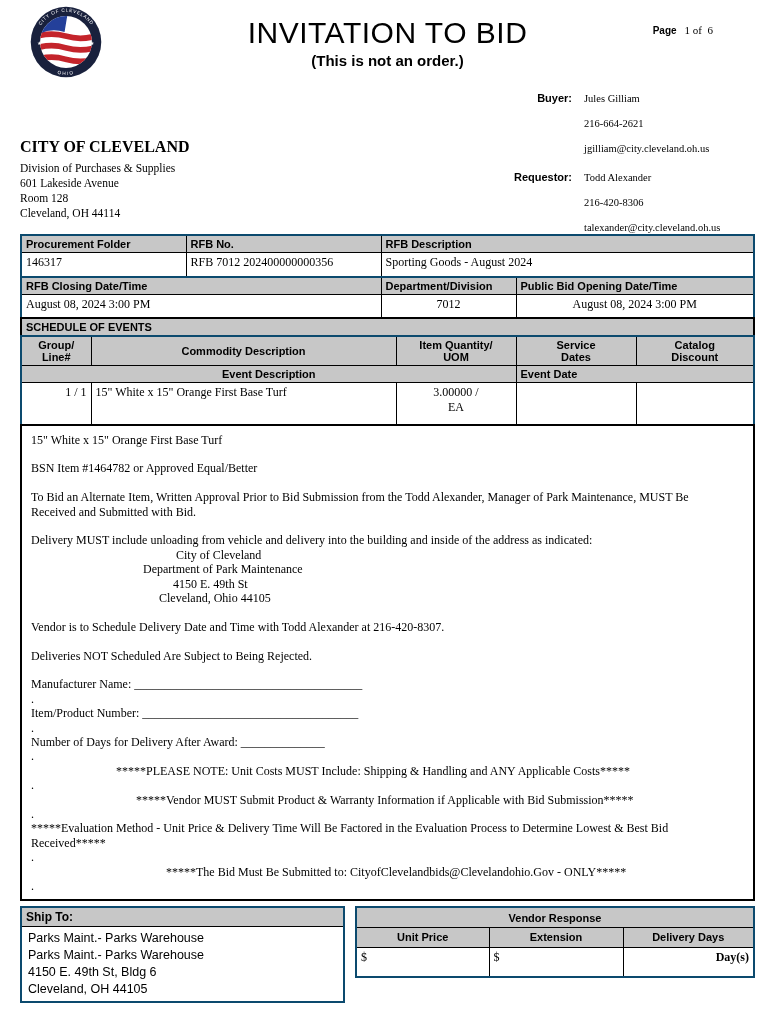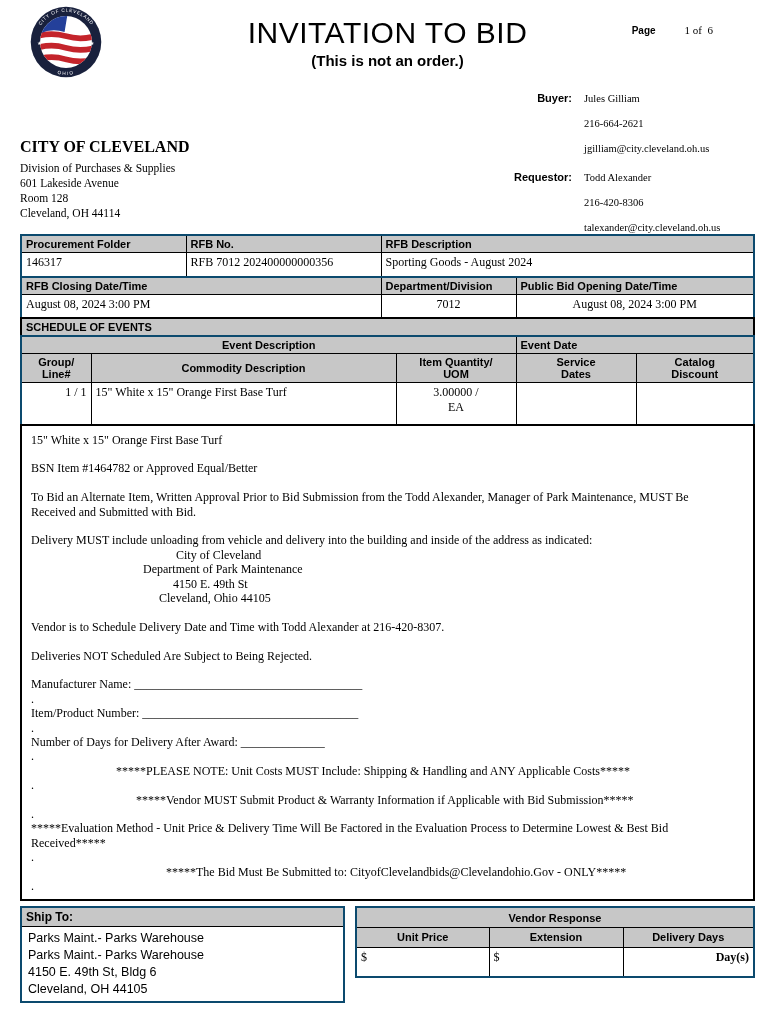--- a/index.html
+++ b/index.html
@@ -11,21 +11,21 @@
   }
   .page { position:relative; width:770px; height:1024px; padding:4px 15px 0 20px; background:#fff; overflow:hidden; }
 
   
   .header { position:relative; height:88px; }
   .seal { position:absolute; left:10px; top:2px; width:72px; height:72px; }
   .title-wrap { text-align:center; padding-top:12px; }
   .doc-title { font-family:"Liberation Sans", sans-serif; font-size:30px; letter-spacing:.5px; }
   .doc-subtitle { font-family:"Liberation Sans", sans-serif; font-weight:bold; font-size:15px; margin-top:2px; }
   .page-num { position:absolute; right:42px; top:20px; font-size:11px; white-space:pre; }
-  .pn-label { font-family:"Liberation Sans", sans-serif; font-weight:bold; font-size:10px; margin-right:29px; }
+  .pn-label { font-family:"Liberation Sans", sans-serif; font-weight:bold; font-size:10px; margin-right:8px; }
   .pn-value { font-family:"Liberation Serif", serif; white-space:pre; }
 
   
   .info-section { position:relative; height:142px; }
   .agency { position:absolute; left:0; top:46px; width:320px; }
   .agency-name { font-size:16px; font-weight:bold; margin-bottom:5px; }
   .agency-line { font-size:11.5px; line-height:15px; }
   .contacts { position:absolute; left:468px; top:0; width:267px; }
   .contact-grid { display:grid; grid-template-columns:84px 1fr; column-gap:8px; row-gap:1px;gap:12px; }
   .c-label { text-align:right; font-family:"Liberation Sans", sans-serif; font-weight:bold; font-size:11px; line-height:13px; }
@@ -188,33 +188,33 @@
   <table class="grid-table">
     <colgroup>
         <col style="width:70px">
         <col style="width:305px">
         <col style="width:120px">
         <col style="width:120px">
         <col>
       </colgroup>
     <tbody>
         <tr>
-      <th colspan="3" class="center">Event Description</th>
-      <th colspan="2">Event Date</th>
-    </tr>
-    <tr>
       <th class="center multiline">Group/
 Line#</th>
       <th class="center multiline">Commodity Description</th>
       <th class="center multiline">Item Quantity/
 UOM</th>
       <th class="center multiline">Service
 Dates</th>
       <th class="center multiline">Catalog
 Discount</th>
+    </tr>
+    <tr>
+      <th colspan="3" class="center">Event Description</th>
+      <th colspan="2">Event Date</th>
     </tr>
     <tr class="ev-row">
       <td class="cell-right">1 / 1</td>
       <td>15" White x 15" Orange First Base Turf</td>
       <td class="center multiline">3.00000 /
 EA</td>
       <td></td>
       <td></td>
     </tr>
   </tbody>

